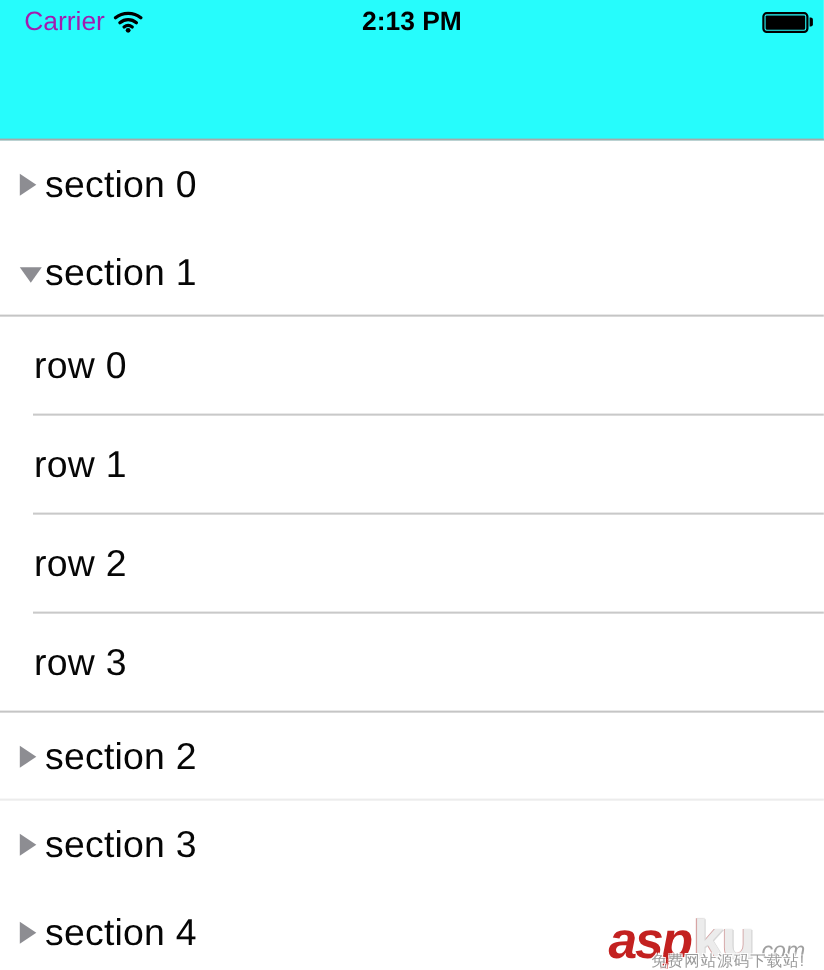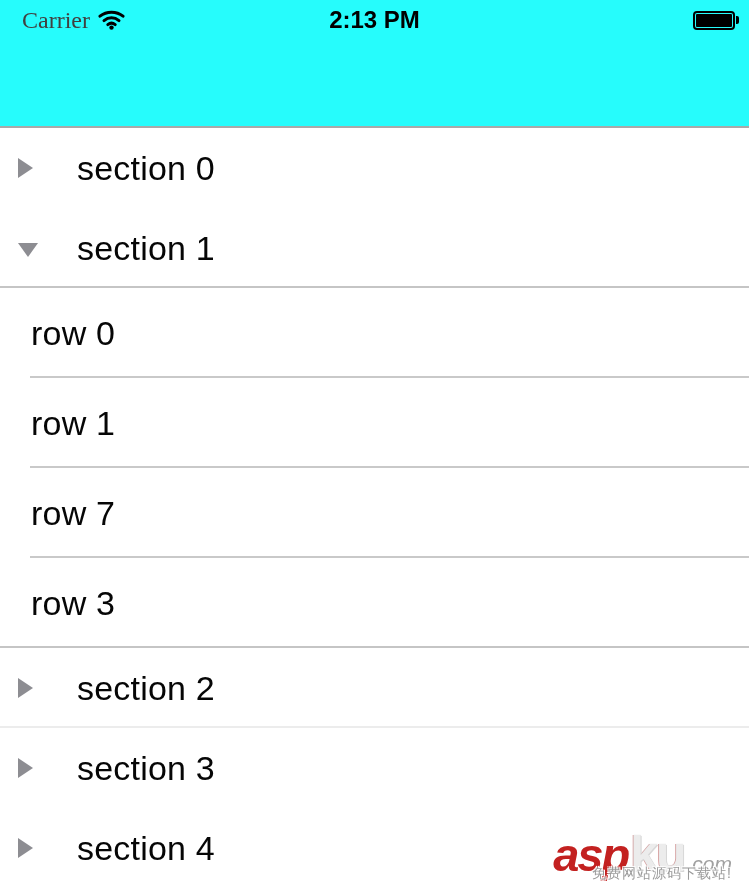--- a/index.html
+++ b/index.html
@@ -16,21 +16,21 @@
     background:#26fcfc;
     border-bottom:2px solid #a9a9a9;
   }
   .statusbar {
     position:relative;
     height:40px;
     display:flex; align-items:center;
     padding:0 10px 0 22px;
   }
   .sb-left { display:flex; align-items:center; z-index:2; }
-  .carrier { font-size:24px; color:#404040;font-family:Liberation Serif, serif; }
+  .carrier { font-size:24px; color:#a21caf; }
   .wifi { margin-left:8px; display:block; }
   .sb-time {
     position:absolute; left:0; right:0; top:0; bottom:0;
     display:flex; align-items:center; justify-content:center;
     font-size:24px; font-weight:bold; color:#000;
   }
   .battery { margin-left:auto; display:flex; align-items:center; z-index:2; }
   .bat-body {
     width:36px; height:13px;
     border:2px solid #000; border-radius:4px;
@@ -43,21 +43,21 @@
   }
 
   
   .list { background:#fff; }
   .item {
     position:relative;
     display:flex; align-items:center;
     background:#fff;
     box-sizing:border-box;
   }
-  .item-section { height:80px; padding-left:18px;gap:36px; }
+  .item-section { height:80px; padding-left:18px; }
   .item-row     { height:90px; padding-left:31px;text-align:center; }
   .label { font-size:34px; color:#060606; letter-spacing:0.2px; }
 
   .tri-right {
     width:0; height:0;
     border-left:15px solid #8d8d92;
     border-top:10px solid transparent;
     border-bottom:10px solid transparent;
     margin-right:8px;
   }
@@ -138,21 +138,21 @@
       <span class="tri-down"></span>
       <span class="label">section 1</span>
     </div>
     <div class="item item-row sep-inset">
       <span class="label">row 0</span>
     </div>
     <div class="item item-row sep-inset">
       <span class="label">row 1</span>
     </div>
     <div class="item item-row sep-inset">
-      <span class="label">row 7</span>
+      <span class="label">row 2</span>
     </div>
     <div class="item item-row sep-full">
       <span class="label">row 3</span>
     </div>
     <div class="item item-section sep-faint">
       <span class="tri-right"></span>
       <span class="label">section 2</span>
     </div>
     <div class="item item-section sep-none">
       <span class="tri-right"></span>

